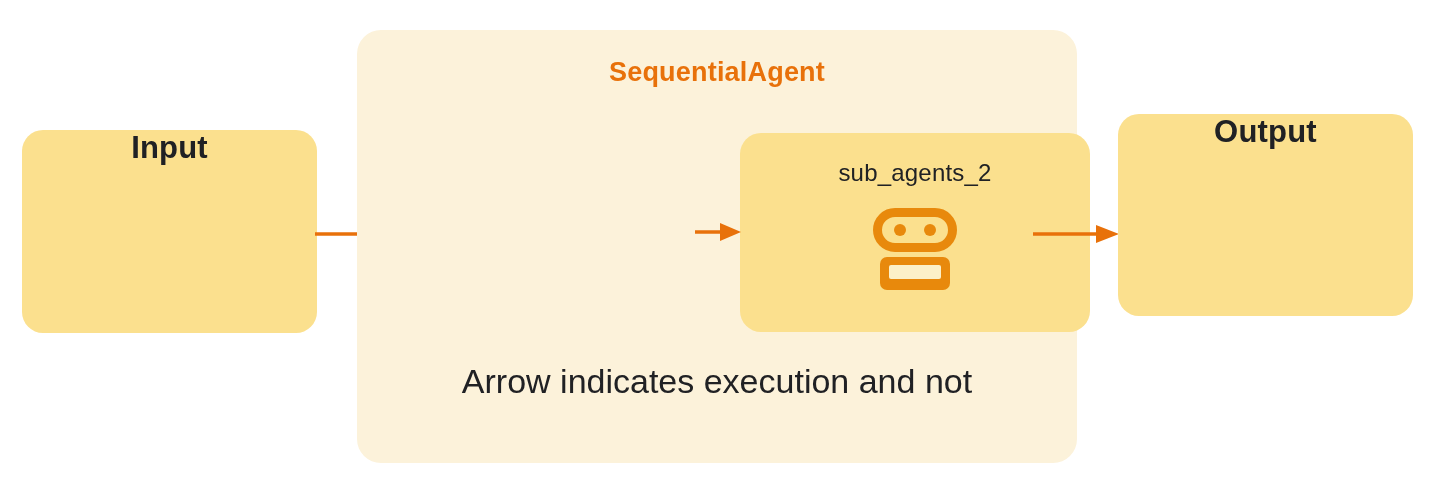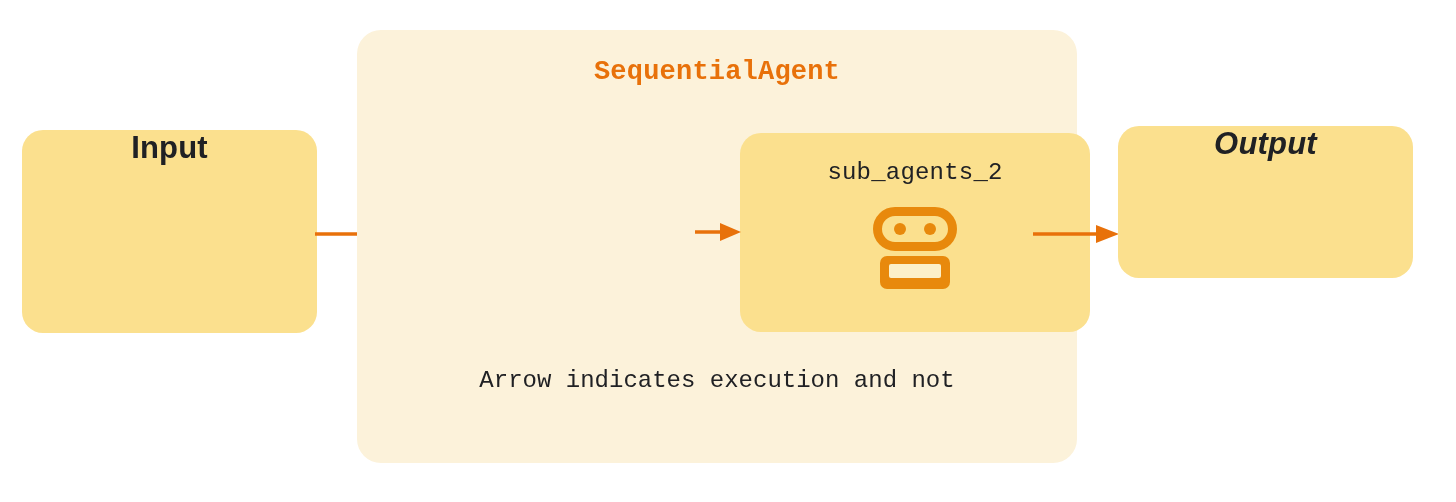--- a/index.html
+++ b/index.html
@@ -24,31 +24,30 @@
   .io-node {
     display: flex;
     align-items: flex-start;
     justify-content: center;
     font-size: 31px;
     font-weight: bold;
     color: #202124;
     letter-spacing: 0.2px;
   }
   .input-node  { left: 22px;   top: 130px; width: 295px; height: 203px; }
-  .output-node { left: 1118px; top: 126px; width: 295px; height: 152px; font-style: italic; }
+  .output-node { left: 1118px; top: 114px; width: 295px; height: 202px; }
 
   .group {
     position: absolute;
     left: 357px;
     top: 30px;
     width: 720px;
     height: 433px;
     background: #FCF2DA;
     border-radius: 24px;
-    font-family: Liberation Mono, monospace;
   }
   .group-title {
     position: absolute;
     top: 27px;
     left: 0;
     width: 100%;
     text-align: center;
     font-size: 27px;
     font-weight: 600;
     color: #E8710A;
@@ -72,21 +71,21 @@
   .robot {
     margin-top: 21px;
     display: block;
   }
   .caption {
     position: absolute;
     top: 334px;
     left: 0;
     width: 100%;
     text-align: center;
-    font-size: 24px;
+    font-size: 34px;
     line-height: 34px;
     color: #202124;
   }
   .arrow {
     position: absolute;
     display: block;
   }
   .arrow1 { left: 315px;  top: 224px; }
   .arrow2 { left: 695px;  top: 222px; }
   .arrow3 { left: 1033px; top: 224px; }

